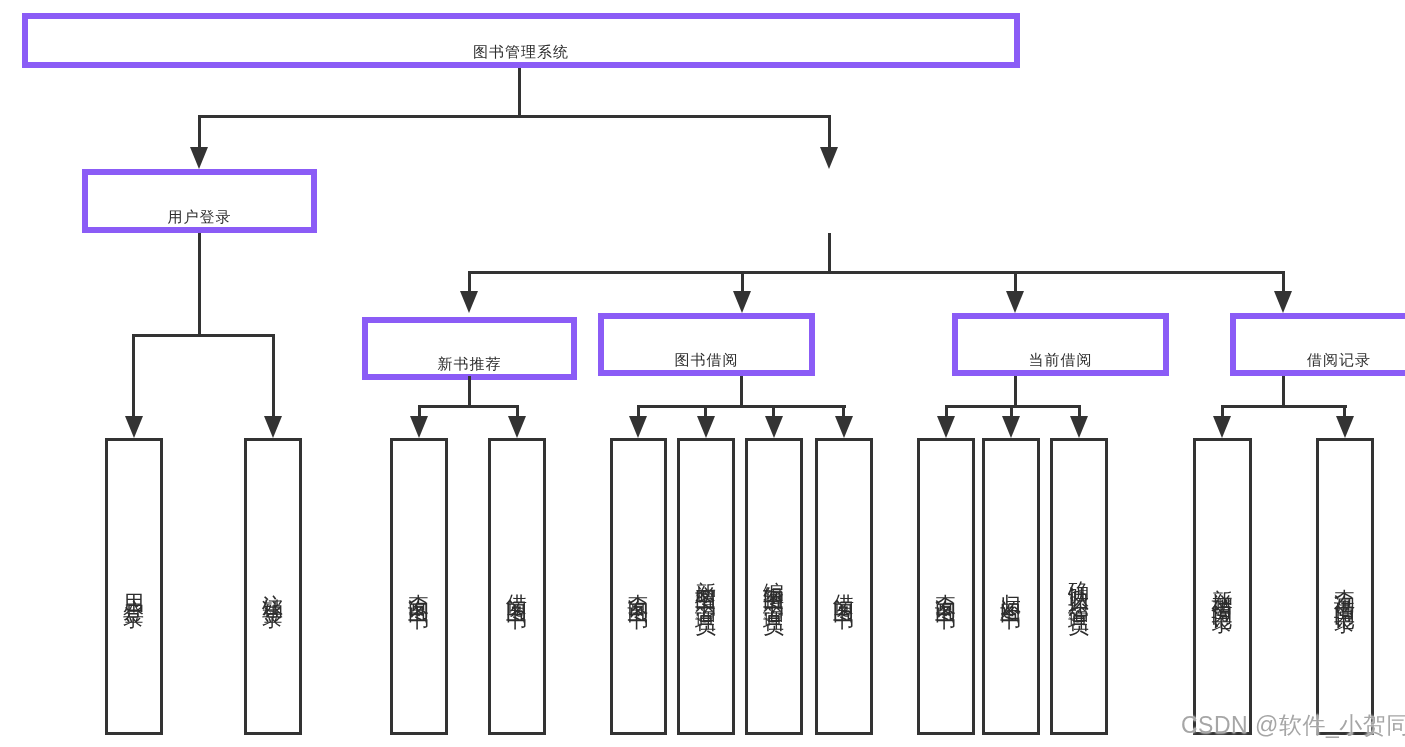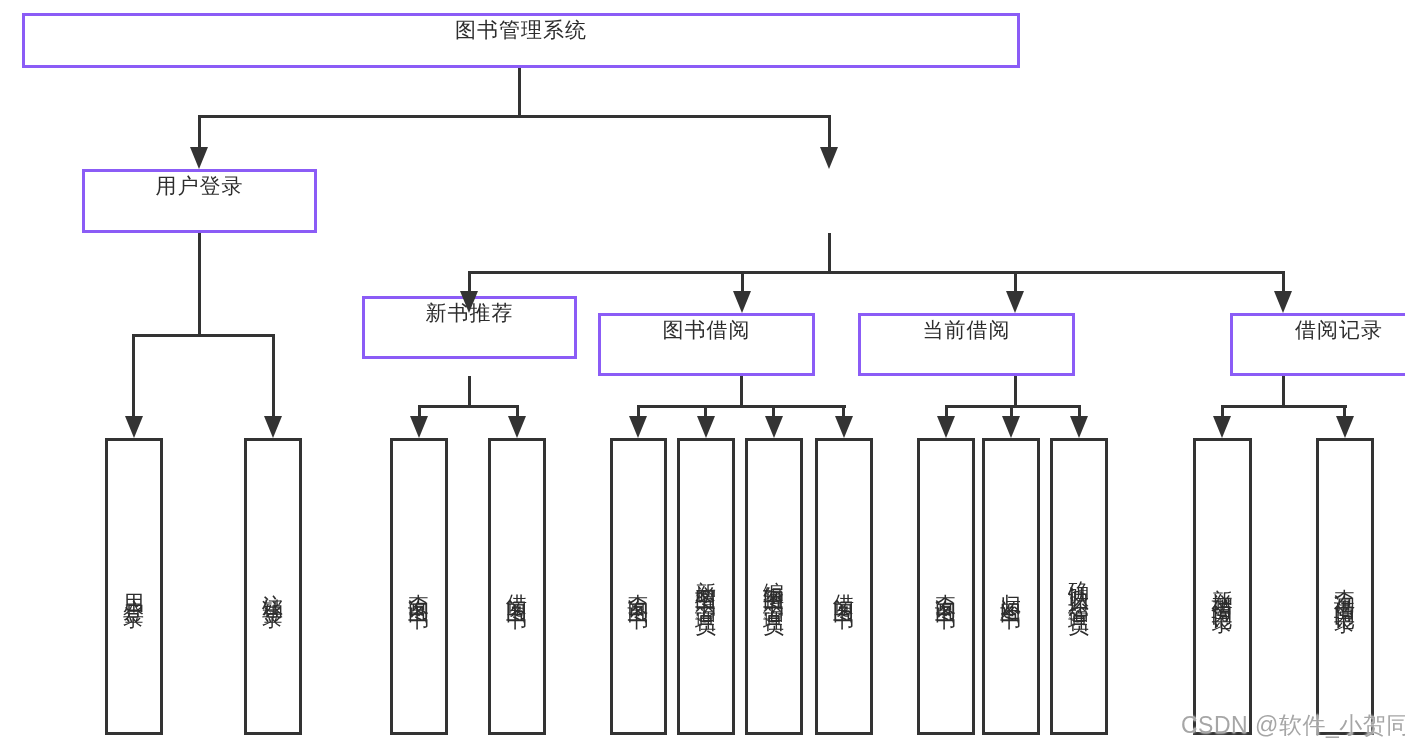--- a/index.html
+++ b/index.html
@@ -7,26 +7,26 @@
     position: relative;
     width: 1405px;
     height: 747px;
     background: #ffffff;
     overflow: hidden;
     font-family: "Liberation Sans", "DejaVu Sans", sans-serif;
   }
   .box {
     position: absolute;
     box-sizing: border-box;
-    border: 3px solid #8b5cf6;
+    border: 6px solid #8b5cf6;
     background: #ffffff;
     display: flex;
-    align-items: flex-start;
+    align-items: flex-end;
     justify-content: center;
-    font-size: 21px;
+    font-size: 15px;
     color: #2d2d2d;
     letter-spacing: 1px;
     text-align: center;
   }
   .vbox {
     position: absolute;
     box-sizing: border-box;
     border: 3px solid #333333;
     background: #ffffff;
     display: flex;
@@ -67,29 +67,29 @@
 
   <div class="box" style="left:22px; top:13px; width:998px; height:55px;">
     <span>图书管理系统</span>
   </div>
 
   <div class="box" style="left:82px; top:169px; width:235px; height:64px;">
     <span>用户登录</span>
   </div>
 
 
-  <div class="box" style="left:362px; top:296px; width:215px; height:63px;">
+  <div class="box" style="left:362px; top:317px; width:215px; height:63px;">
     <span>新书推荐</span>
   </div>
 
   <div class="box" style="left:598px; top:313px; width:217px; height:63px;">
     <span>图书借阅</span>
   </div>
 
-  <div class="box" style="left:858px; top:313px; width:217px; height:63px;">
+  <div class="box" style="left:952px; top:313px; width:217px; height:63px;">
     <span>当前借阅</span>
   </div>
 
   <div class="box" style="left:1230px; top:313px; width:218px; height:63px;">
     <span>借阅记录</span>
   </div>
 
   <div class="vbox" style="left:105px; top:438px; width:58px; height:297px;">
     <span>用户登录</span>
   </div>

